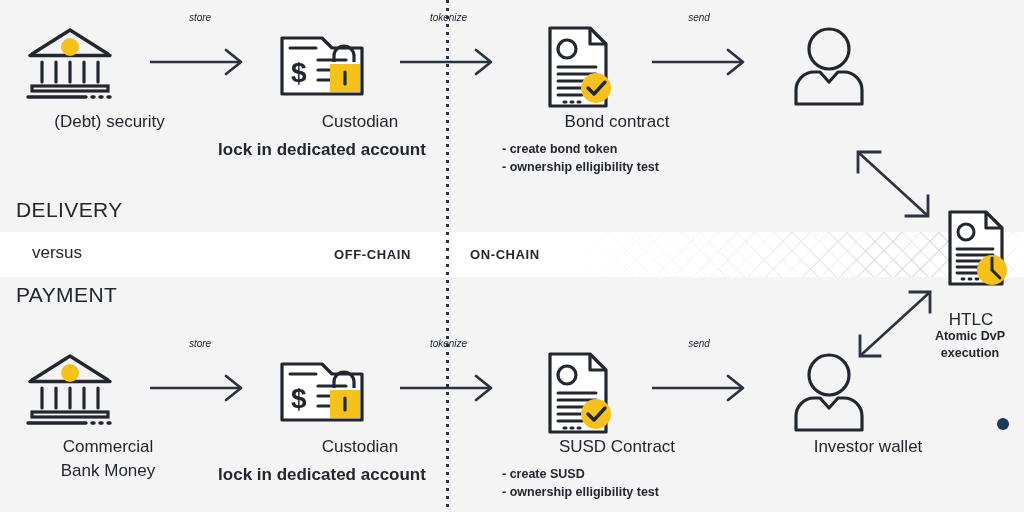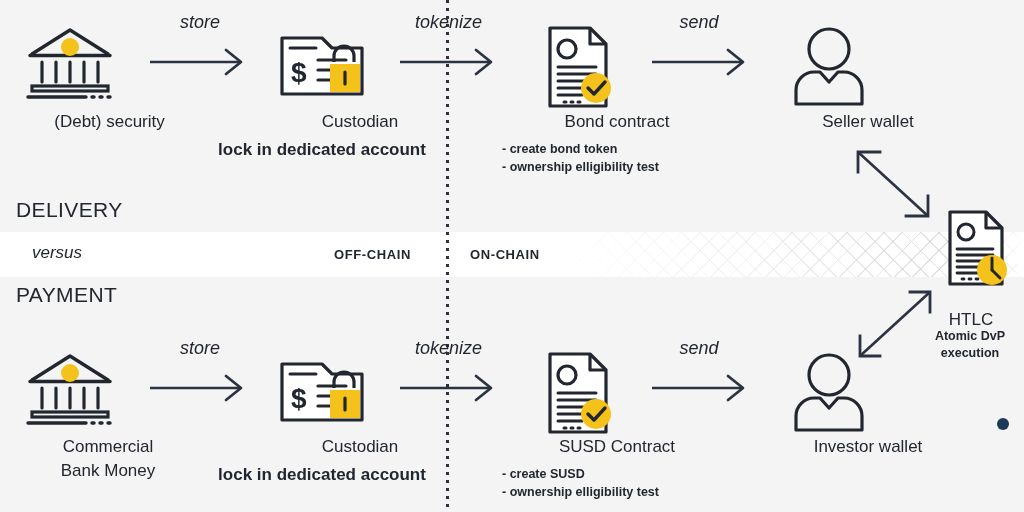--- a/index.html
+++ b/index.html
@@ -35,23 +35,23 @@
     background-size:3px 8px;
   }
 
   
   .abs{position:absolute;}
   .ctr{text-align:center;}
 
   .node-title{font-size:17px;color:#22272f;white-space:nowrap;padding-left:38px;}
   .node-sub{font-size:17px;font-weight:bold;color:#22272f;white-space:nowrap;}
   .bullets{font-size:12.5px;font-weight:bold;color:#22272f;line-height:1.45;white-space:nowrap;}
-  .edge-label{font-size:18px;font-style:italic;color:#22272f;white-space:nowrap;text-align:center;}
+  .edge-label{font-size:10px;font-style:italic;color:#22272f;white-space:nowrap;text-align:center;}
   .section-label{font-size:21px;letter-spacing:.4px;color:#22272f;white-space:nowrap;}
-  .versus{font-size:17px;font-style:italic;color:#22272f;white-space:nowrap;}
+  .versus{font-size:17px;color:#22272f;white-space:nowrap;}
   .chain-label{font-size:13px;font-weight:bold;letter-spacing:.6px;color:#22272f;white-space:nowrap;}
   .htlc-title{font-size:17px;color:#22272f;white-space:nowrap;}
   .htlc-sub{font-size:12.5px;font-weight:bold;color:#22272f;line-height:1.35;}
 
   .dot-mark{position:absolute;width:12px;height:12px;border-radius:50%;background:#1b3a57;}
   svg{display:block;overflow:visible;}
 </style>
 </head>
 <body>
 
@@ -144,21 +144,20 @@
       <polyline points="78,0 93,12 78,24" fill="none" stroke="#2b3241" stroke-width="2.8" stroke-linecap="round" stroke-linejoin="round"></polyline>
     </svg>
   </div>
 
   <div class="abs" style="left:790px;top:24px;">
     <svg width="78" height="82" viewBox="0 0 78 82">
       <circle cx="39" cy="25" r="20" fill="none" stroke="#22272f" stroke-width="3.2"></circle>
       <path d="M6 80 V66 a18 18 0 0 1 18 -18 H30 L39 58 L48 48 H54 a18 18 0 0 1 18 18 V80 Z" fill="none" stroke="#22272f" stroke-width="3.2" stroke-linejoin="round"></path>
     </svg>
   </div>
-  <div class="abs ctr node-title" style="left:735px;top:112px;width:190px;">Seller wallet</div>
 
   <div class="abs" style="left:850px;top:146px;">
     <svg width="86" height="76" viewBox="0 0 86 76">
       <line x1="8" y1="6" x2="78" y2="70" stroke="#2b3241" stroke-width="2.6"></line>
       <polyline points="8,26 8,6 30,6" fill="none" stroke="#2b3241" stroke-width="2.8" stroke-linecap="square" stroke-linejoin="miter"></polyline>
       <polyline points="78,50 78,70 56,70" fill="none" stroke="#2b3241" stroke-width="2.8" stroke-linecap="square" stroke-linejoin="miter"></polyline>
     </svg>
   </div>
 
   <div class="abs section-label" style="left:16px;top:198px;">DELIVERY</div>

